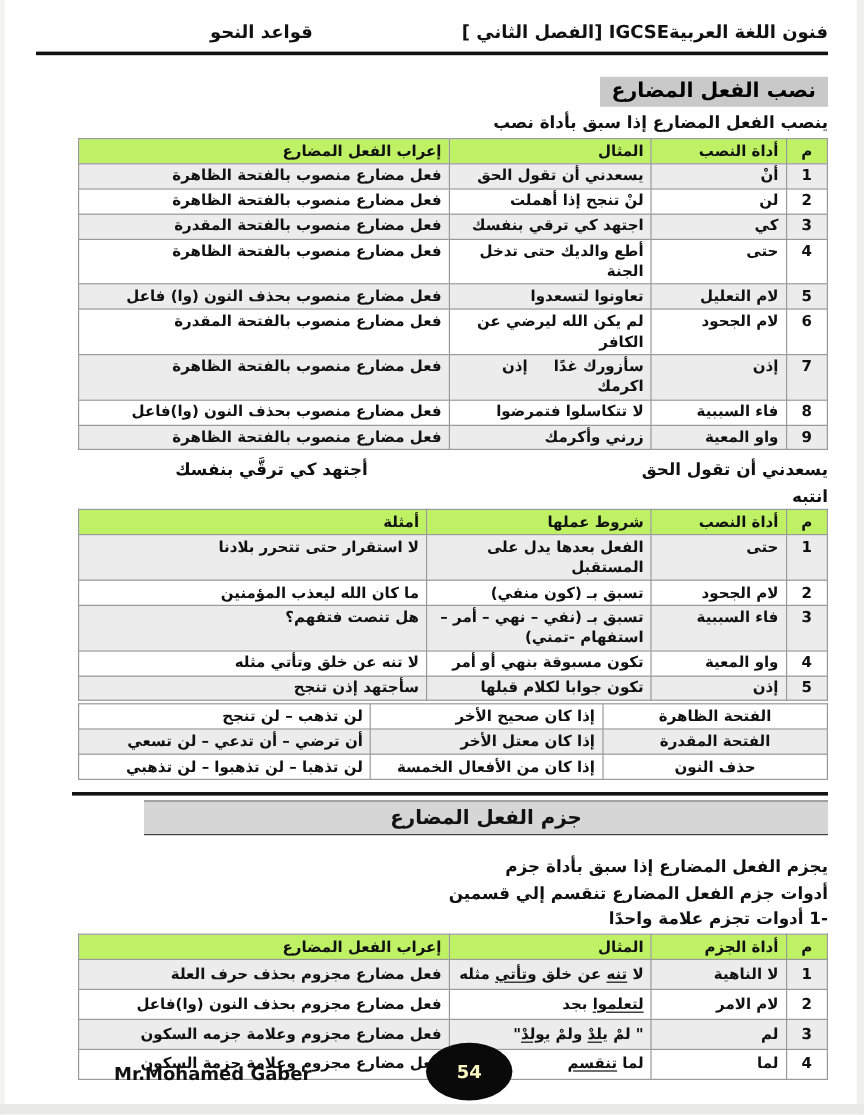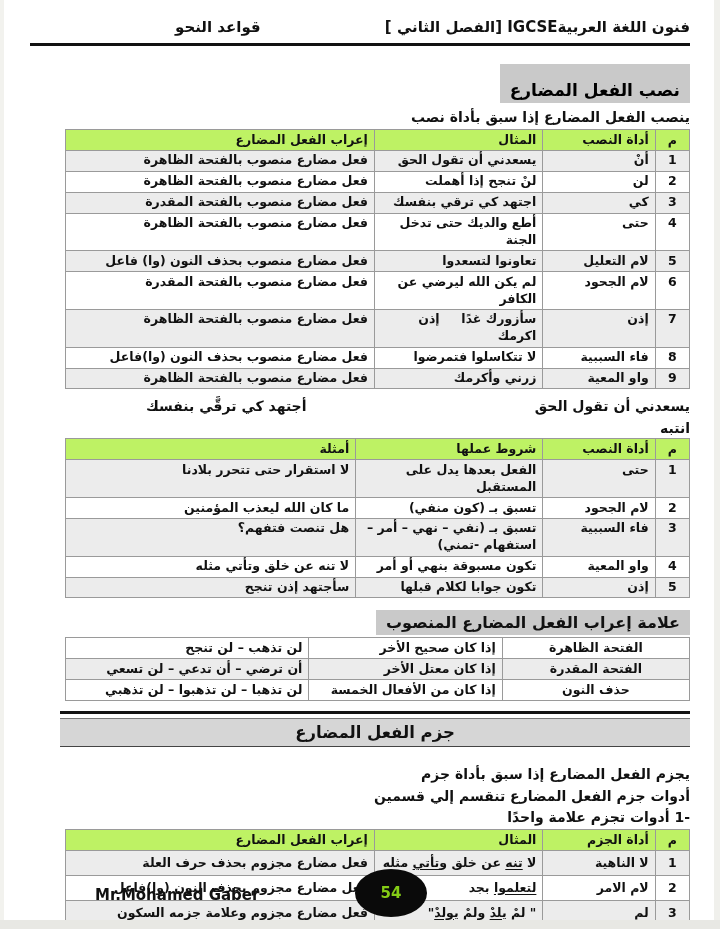--- a/index.html
+++ b/index.html
@@ -18,21 +18,21 @@
   .edge-bottom{position:absolute;left:0;bottom:0;width:720px;height:9px;background:#e8e8e4;}
   .edge-right{position:absolute;right:0;top:0;width:6px;height:929px;background:#f0f0ec;}
   .edge-left{position:absolute;left:0;top:0;width:4px;height:929px;background:#f2f2ee;}
 
   
   .hdr{display:flex;justify-content:space-between;align-items:flex-end;padding-top:18px;font-size:15px;}
   .hdr .hdr-left{margin-left:145px;}
   .hdr-rule{border:0;border-top:3px solid #121212;margin:7px 0 0 0;}
 
   
-  .badge{display:inline-block;background:#c9c9c9;color:#000;font-size:17px;padding:16px 10px 3px;margin-top:18px;}
+  .badge{display:inline-block;background:#c9c9c9;color:#000;font-size:17px;padding:2px 10px 3px;margin-top:18px;}
   .intro{font-size:14px;margin:6px 0 4px;}
 
   
   table{border-collapse:collapse;table-layout:fixed;width:625px;margin:2px 0 0 auto;font-size:12.5px;}
   th,td{border:1px solid #9a9a9a;padding:1.5px 6px;text-align:right;vertical-align:top;line-height:1.35;}
   th{background:#bef264;font-weight:bold;}
   col.c-num{width:5.5%;}
   col.c-tool{width:18%;}
   col.c-ex{width:27%;}
   col.c-parse{width:49.5%;}
@@ -51,29 +51,29 @@
   
   .ex-line{display:flex;justify-content:space-between;font-size:14px;margin-top:9px;}
   .ex-line .ex-center{margin-left:116px;}
   .attn{font-size:14px;margin:6px 0 2px;}
 
   
   .sign-badge{display:inline-block;background:#c9c9c9;font-size:16px;padding:3px 10px;margin-top:12px;}
 
   
   .divider{border:0;border-top:3px solid #141414;margin:10px 0 4px 0;width:630px;}
-  .jazm-banner{width:630px;background:#d6d6d6;border-bottom:1px solid #444;border-top:1px solid #777;
+  .jazm-banner{width:570px;background:#d6d6d6;border-bottom:1px solid #444;border-top:1px solid #777;
                text-align:center;font-size:16.5px;padding:4px 0;}
   .jazm-lines{font-size:14px;margin-top:17px;line-height:1.55;}
   .jazm-item{font-size:14px;margin:2px 0 4px;}
   .jazm-item .num{display:inline-block;direction:ltr;}
   .footer{position:absolute;left:0;bottom:9px;width:720px;height:52px;}
   .author{position:absolute;left:95px;top:18px;font-size:15px;direction:ltr;}
   .page-circle{position:absolute;left:355px;top:1px;width:72px;height:48px;background:#0a0a0a;
-               border-radius:50%;color:#84cc16;display:flex;align-items:center;justify-content:center;
+               border-radius:50%;color:#fef9c3;display:flex;align-items:center;justify-content:center;
                font-size:15px;}
 </style>
 </head>
 <body>
 
 <div class="page">
   <div class="content">
 
     <div class="hdr">
       <span>فنون اللغة العربيةIGCSE [الفصل الثاني ]</span>
@@ -208,21 +208,20 @@
               <td>5</td>
               <td>إذن</td>
               <td>تكون جوابا لكلام قبلها</td>
               <td>سأجتهد إذن تنجح</td>
             </tr>
           </tbody>
       </table>
     </div>
 
     <div>
-      <span class="sign-badge">علامة إعراب الفعل المضارع المنصوب</span>
       <table class="zebra-even t3">
         <colgroup>
             <col class="c3-sign">
             <col class="c3-cond">
             <col class="c3-ex">
           </colgroup>
         <tbody>
             <tr>
               <td>الفتحة الظاهرة</td>
               <td>إذا كان صحيح الأخر</td>

